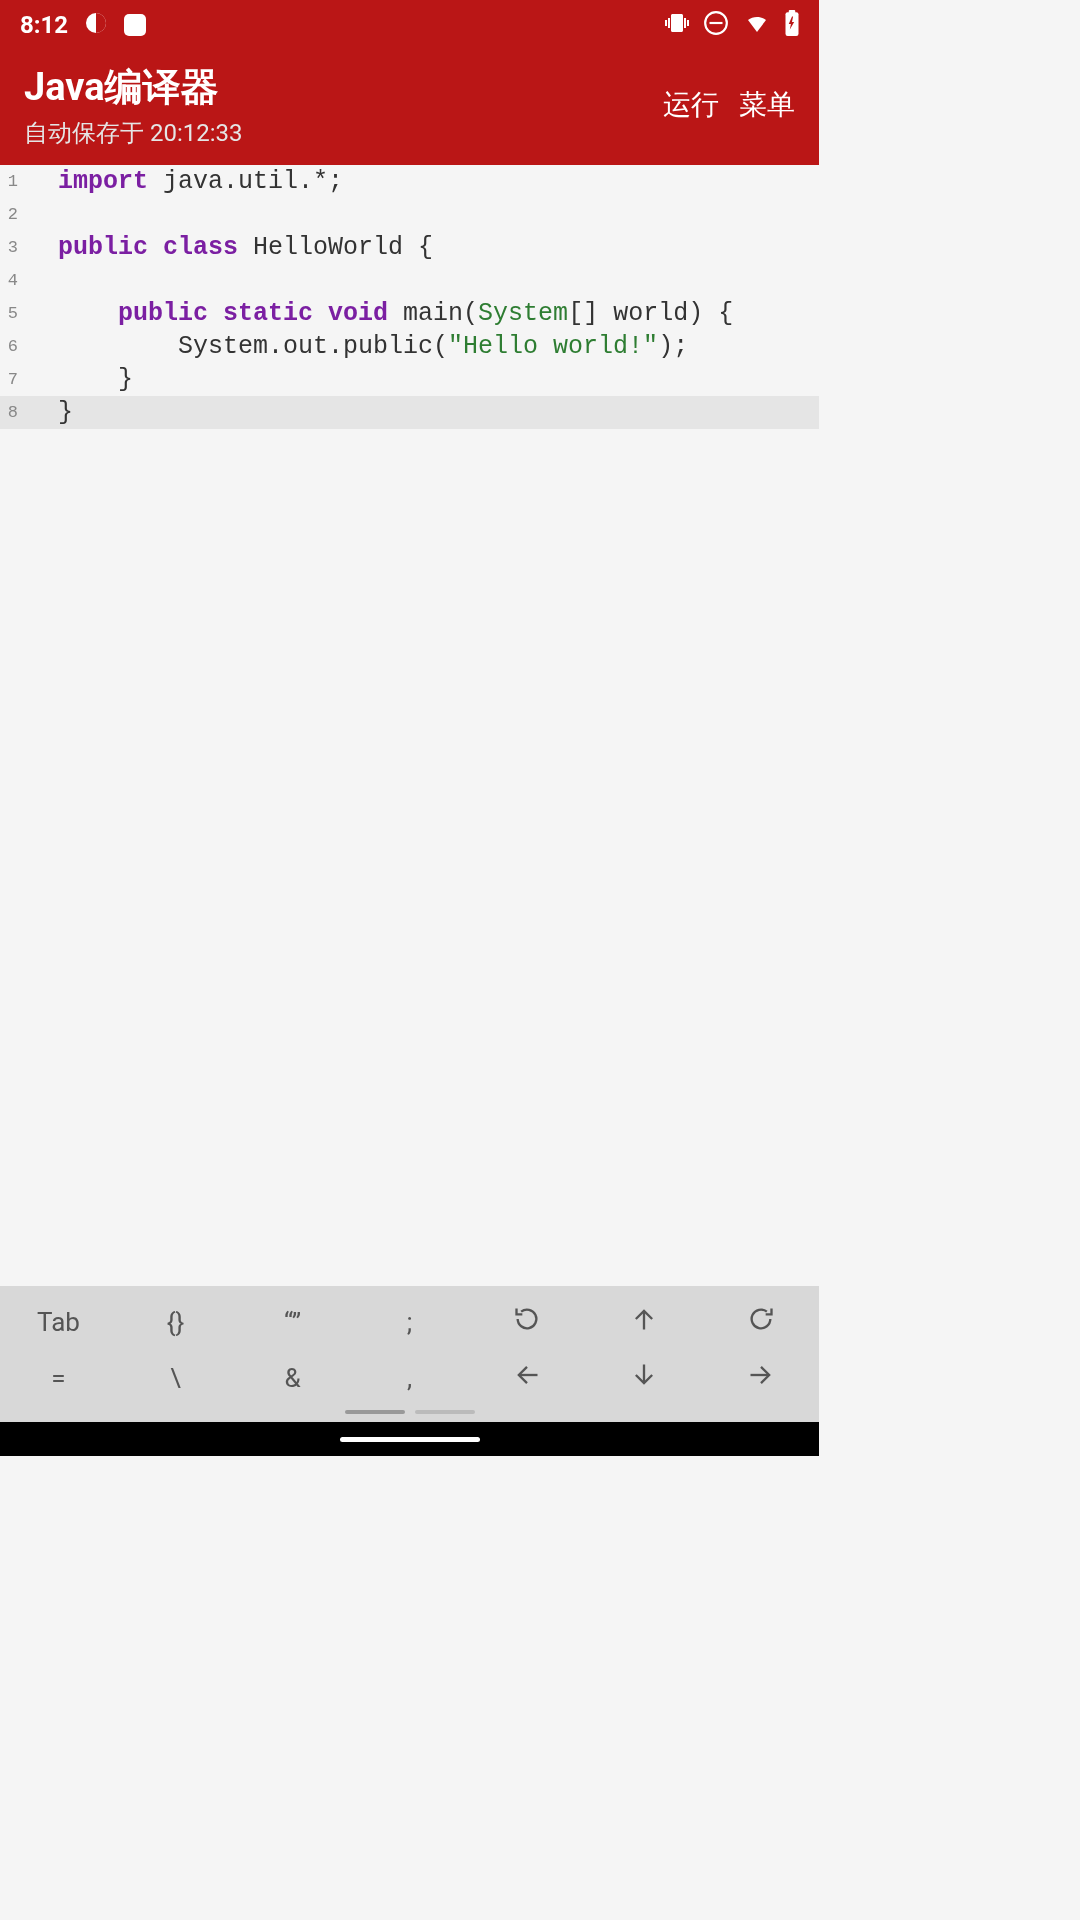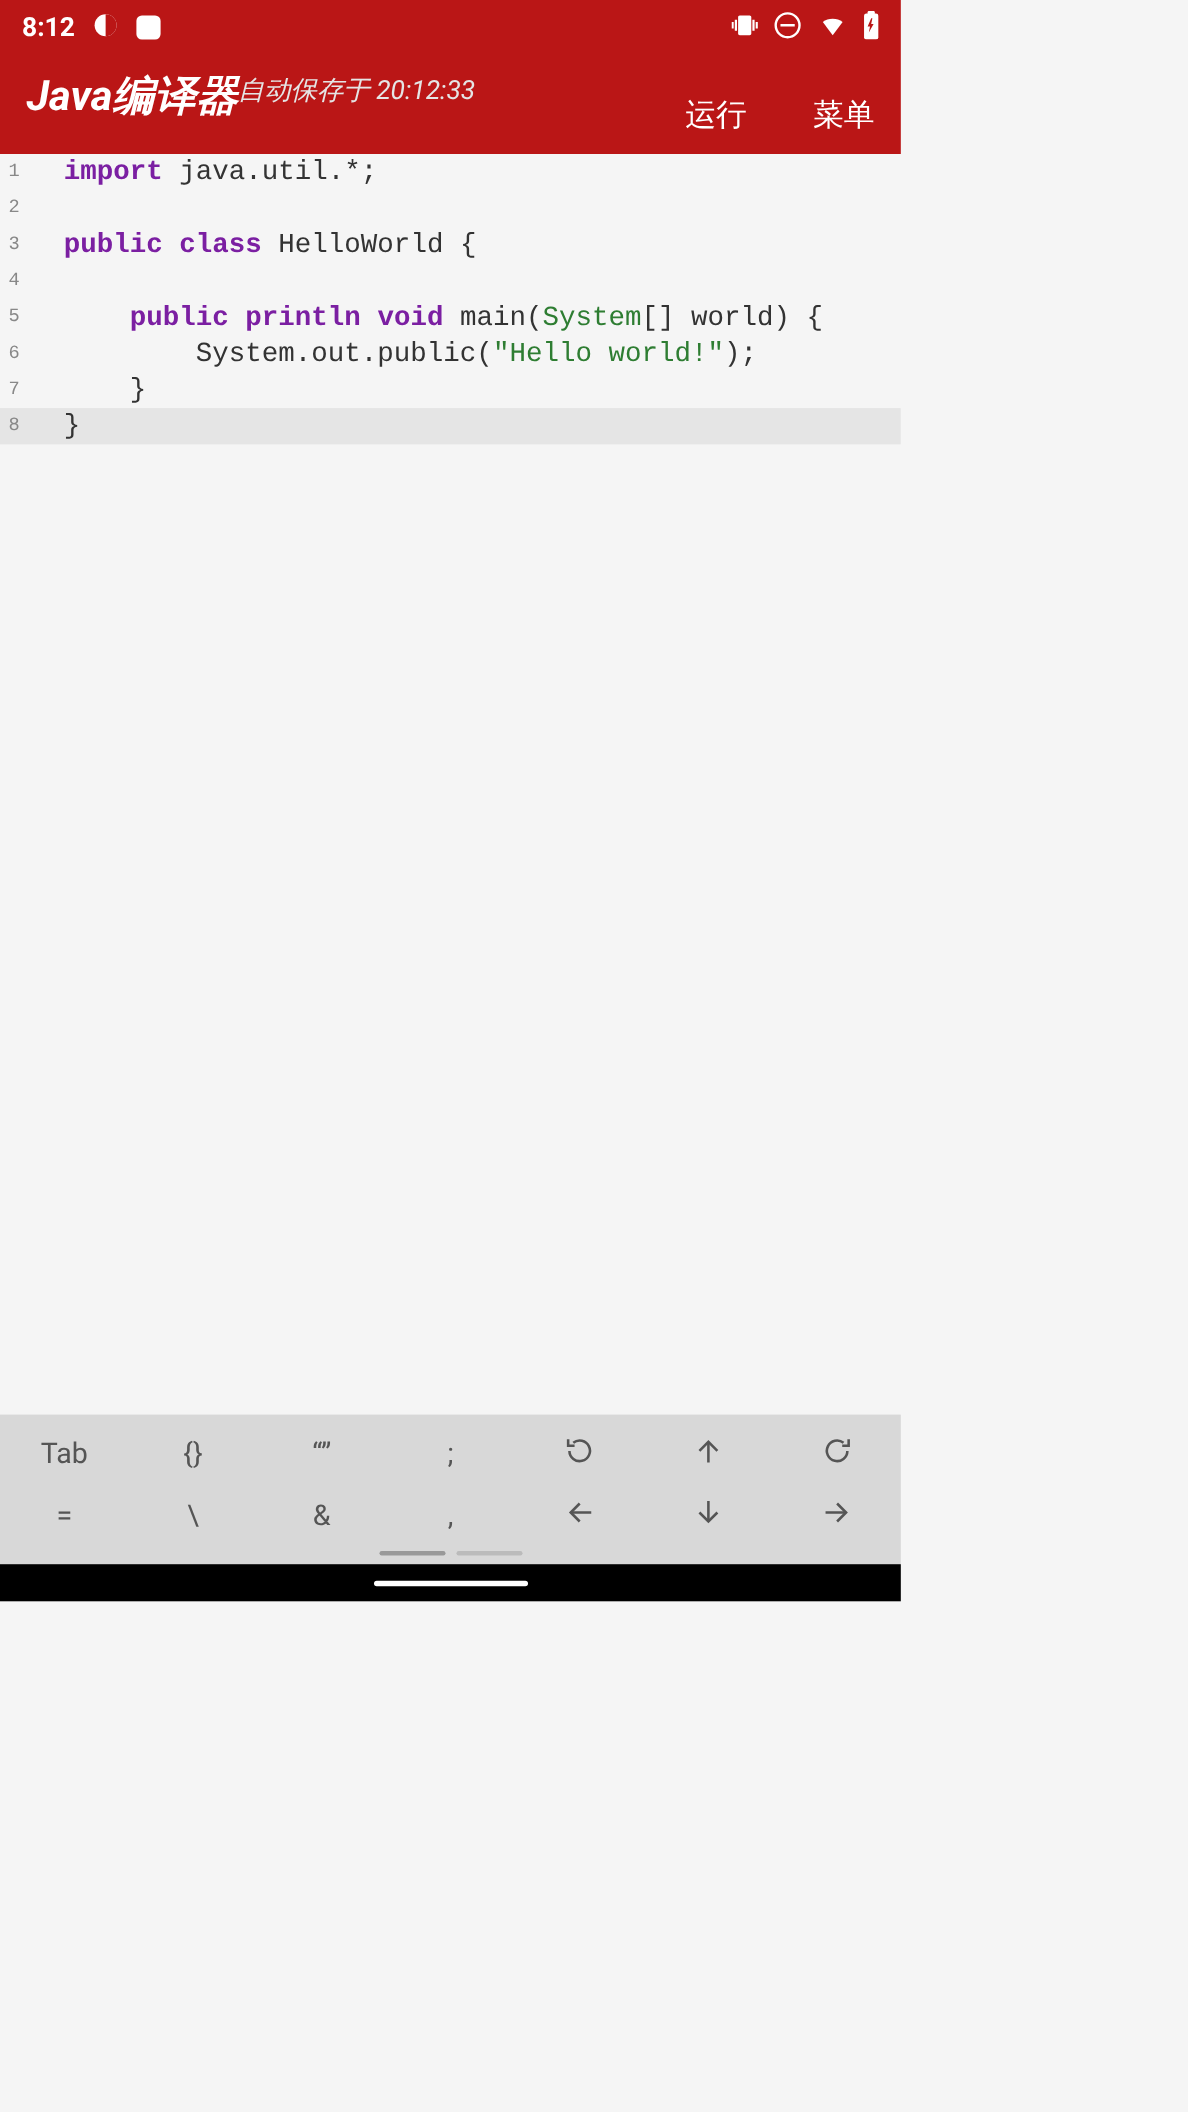--- a/index.html
+++ b/index.html
@@ -40,36 +40,35 @@
     }
     .app-header {
       background: #ba1616;
       padding: 12px 24px 16px 24px;
       display: flex;
       align-items: flex-start;
       justify-content: space-between;
     }
     .header-left {
       display: flex;
-      flex-direction: row;
-      font-style: italic;
+      flex-direction: column;
     }
     .app-title {
       color: white;
       font-size: 38px;
       font-weight: bold;
     }
     .save-status {
       color: #e5e5e5;
       font-size: 24px;
       margin-top: 4px;
     }
     .header-actions {
       display: flex;
-      gap: 60px;
+      gap: 20px;
       margin-top: 24px;
     }
     .header-btn {
       color: white;
       font-size: 28px;
       background: none;
       border: none;
       cursor: pointer;
     }
     .editor-area {
@@ -238,21 +237,21 @@
     <div class="code-line">
       <span class="line-number">3</span>
       <span class="line-content"><span class="kw">public</span><span class="txt"> </span><span class="kw">class</span><span class="txt"> HelloWorld {</span></span>
     </div>
     <div class="code-line">
       <span class="line-number">4</span>
       <span class="line-content"></span>
     </div>
     <div class="code-line">
       <span class="line-number">5</span>
-      <span class="line-content"><span class="txt">    </span><span class="kw">public</span><span class="txt"> </span><span class="kw">println</span><span class="txt"> </span><span class="kw">void</span><span class="txt"> main(</span><span class="typ">System</span><span class="txt">[] world) {</span></span>
+      <span class="line-content"><span class="txt">    </span><span class="kw">public</span><span class="txt"> </span><span class="kw">static</span><span class="txt"> </span><span class="kw">void</span><span class="txt"> main(</span><span class="typ">System</span><span class="txt">[] world) {</span></span>
     </div>
     <div class="code-line">
       <span class="line-number">6</span>
       <span class="line-content"><span class="txt">        System.out.public(</span><span class="str">"Hello world!"</span><span class="txt">);</span></span>
     </div>
     <div class="code-line">
       <span class="line-number">7</span>
       <span class="line-content"><span class="txt">    }</span></span>
     </div>
     <div class="code-line highlighted">

